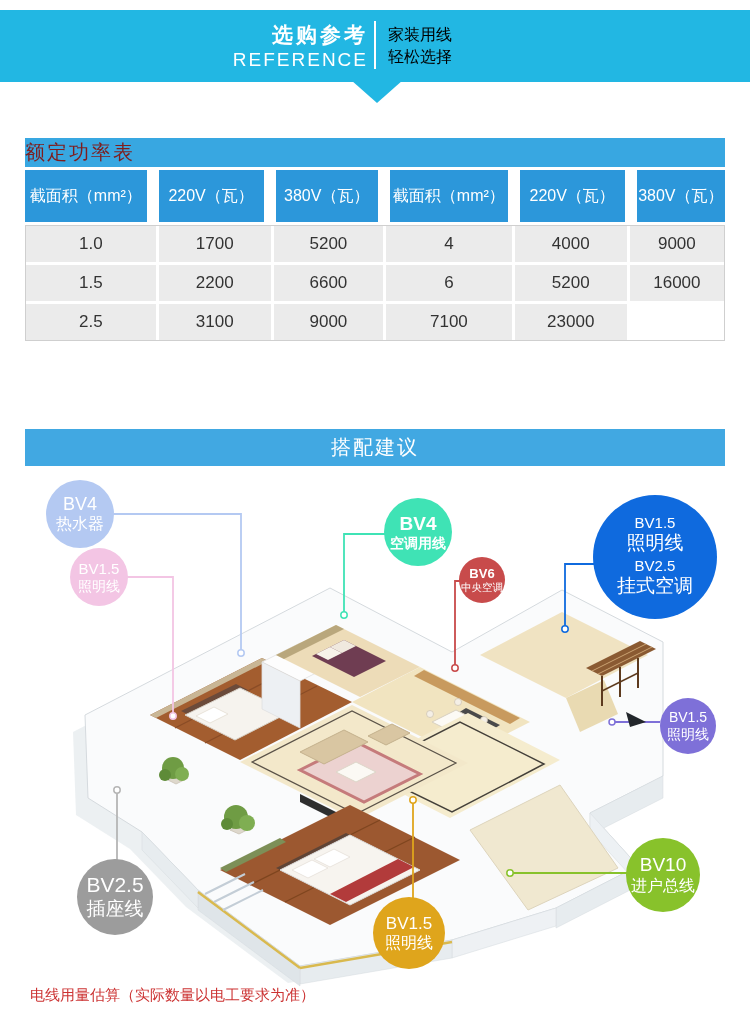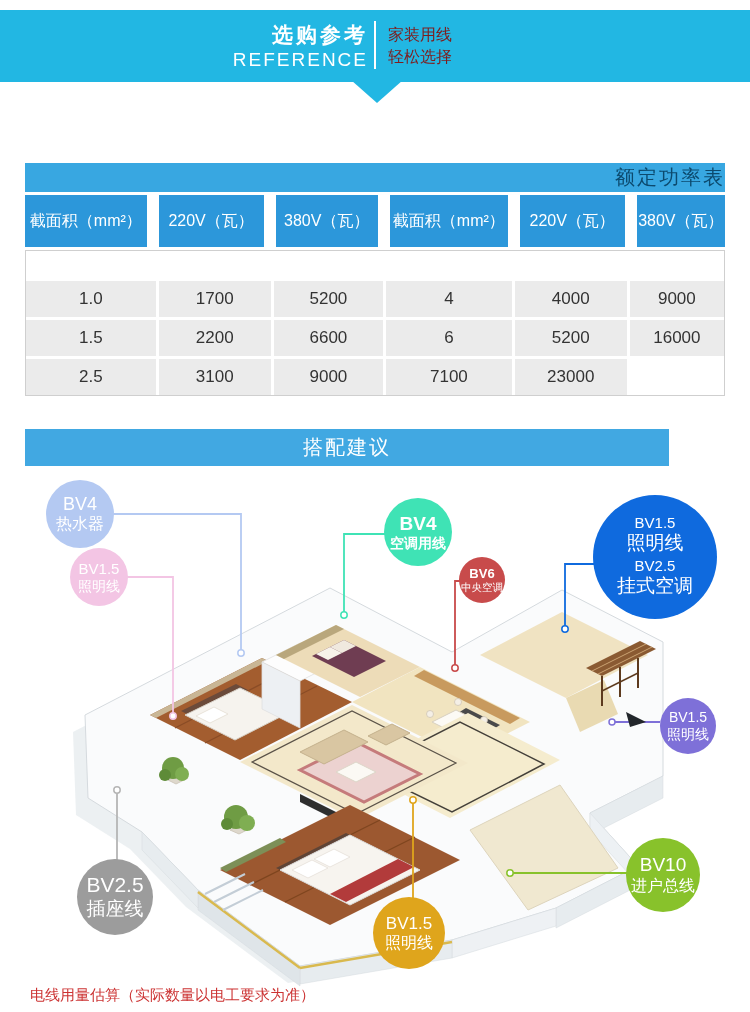--- a/index.html
+++ b/index.html
@@ -5,36 +5,36 @@
   html,body{margin:0;padding:0;background:#fff;}
   body{font-family:"Liberation Sans","DejaVu Sans",sans-serif;}
   .page{position:relative;width:750px;height:1012px;margin:0 auto;background:#fff;overflow:hidden;}
 
   
   .top-banner{position:absolute;left:0;top:10px;width:750px;height:72px;background:#22b7e3;}
   .tb-left{position:absolute;left:0;top:12px;width:368px;text-align:right;color:#fff;}
   .tb-cn{font-size:21px;font-weight:bold;letter-spacing:3px;line-height:26px;}
   .tb-en{font-size:19px;letter-spacing:2px;line-height:24px;}
   .tb-divider{position:absolute;left:374px;top:11px;width:2px;height:48px;background:#fff;}
-  .tb-right{position:absolute;left:388px;top:14px;color:#7f1d1d;font-size:16px;line-height:22px;}
+  .tb-right{position:absolute;left:388px;top:14px;color:#000000;font-size:16px;line-height:22px;}
   .tb-triangle{position:absolute;left:351px;top:80px;width:0;height:0;
     border-left:26px solid transparent;border-right:26px solid transparent;border-top:23px solid #22b7e3;}
 
   
   .ptable{position:absolute;left:25px;top:138px;width:700px;}
-  .ptable-title{height:29px;line-height:29px;text-align:right;color:#0c4a6e;font-size:20px;letter-spacing:2px;margin-top:25px;}
-  .pt-grid{display:grid;grid-template-columns:19fr 16.4fr 16fr 18.4fr 16.4fr 13.8fr;gap:3px;background:#fff;margin-top:30px;}
+  .ptable-title{height:29px;line-height:29px;text-align:left;color:#7f1d1d;font-size:20px;letter-spacing:2px;}
+  .pt-grid{display:grid;grid-template-columns:19fr 16.4fr 16fr 18.4fr 16.4fr 13.8fr;gap:3px;background:#fff;}
   .pt-head{margin-top:3px;gap:12px;}
   .pt-head .cell{height:52px;display:flex;align-items:center;justify-content:center;color:#fff;font-size:16px;}
   .pt-body{margin-top:3px;border:1px solid #cfcfcf;padding:0;}
   .pt-body .cell{height:36px;display:flex;align-items:center;justify-content:center;background:#ebebeb;color:#333;font-size:17px;}
   .table-note{position:absolute;left:28px;top:352px;font-size:15px;color:#cc3333;}
 
   
-  .s2-banner{position:absolute;left:25px;top:429px;width:644px;height:37px;line-height:37px;
+  .s2-banner{position:absolute;left:25px;top:429px;width:700px;height:37px;line-height:37px;
     text-align:center;color:#fff;font-size:20px;letter-spacing:2px;}
   .illustration{position:absolute;left:0;top:470px;width:600px;height:542px;}
   .illustration svg{position:absolute;left:0;top:0;}
 
   
   .bubble{position:absolute;border-radius:50%;color:#fff;display:flex;flex-direction:column;
     align-items:center;justify-content:center;text-align:center;line-height:1.18;}
   .bubble span{display:block;}
   .bb-water{left:46px;top:10px;width:68px;height:68px;}
   .bb-water .l1{font-size:18px;} .bb-water .l2{font-size:16px;}

